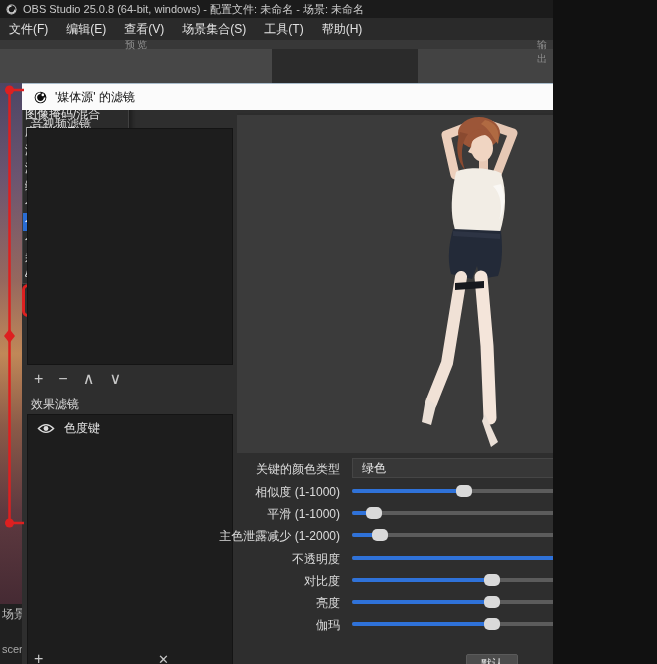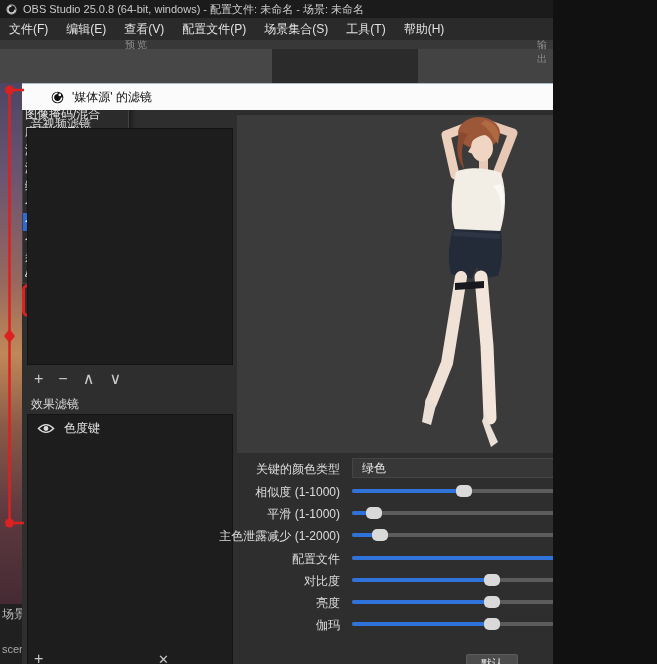--- a/index.html
+++ b/index.html
@@ -25,21 +25,21 @@
   .left-strip{left:0;top:83px;width:22px;height:521px;
       background:linear-gradient(180deg,#4c4664 0%,#6b5570 18%,#96685e 38%,#c08858 52%,#8a5a48 66%,#5f3a40 82%,#452a33 100%);}
   .left-bottom{left:0;top:604px;width:22px;height:60px;background:#202020;overflow:hidden;}
   .scenes-label{left:2px;top:606px;width:22px;color:#bdbdbd;font-size:12px;overflow:hidden;white-space:nowrap;}
   .scene-item{left:2px;top:643px;width:22px;color:#a8a8a8;font-size:11px;overflow:hidden;white-space:nowrap;}
 
   
   .dialog{left:22px;top:83px;width:635px;height:581px;background:#2e2e2e;overflow:hidden;
           border-top:1px solid #a9bccb;box-sizing:border-box;}
   .dlg-title{left:0;top:0;width:635px;height:26px;background:#fbfbfb;display:flex;align-items:center;
-             gap:8px;padding-left:29px;box-sizing:border-box;color:#0f0f0f;font-size:12px;}
+             gap:8px;padding-left:12px;box-sizing:border-box;color:#0f0f0f;font-size:12px;}
   .panel-label{color:#d8d8d8;font-size:12px;}
   .listbox{background:#1d1d1d;border:1px solid #141414;box-sizing:border-box;}
   .tool-glyph{color:#c8c8c8;font-size:16px;line-height:16px;}
   .filter-row{display:flex;align-items:center;gap:9px;padding:5px 0 0 9px;color:#e3e3e3;font-size:12px;}
 
   
   .ctxmenu{left:23px;top:382px;width:107px;height:200px;background:#2b2b2b;border:1px solid #414141;
            box-sizing:border-box;z-index:10;padding-top:2px;box-shadow:2px 2px 6px rgba(0,0,0,.5);}
   .ctxmenu .item{height:18px;line-height:18px;padding-left:2px;font-size:12px;color:#e6e6e6;white-space:nowrap;}
   .ctxmenu .item.selected{background:#2a6cd4;color:#ffffff;}
@@ -77,21 +77,20 @@
       <path d="M10,3.6 A6.4,6.4 0 1,0 16.4,10" stroke="#d8d8d8" stroke-width="2.4" fill="none"></path>
     </svg>
     <span>OBS Studio 25.0.8 (64-bit, windows) - 配置文件: 未命名 - 场景: 未命名</span>
     <span class="min">—</span>
   </div>
 
   <div class="abs menubar">
     <span class="mi">文件(F)</span>
     <span class="mi">编辑(E)</span>
     <span class="mi">查看(V)</span>
-    <span class="mi">配置文件(P)</span>
     <span class="mi">场景集合(S)</span>
     <span class="mi">工具(T)</span>
     <span class="mi">帮助(H)</span>
   </div>
 
   <div class="abs backdrop"></div>
   <div class="abs bd-left"></div>
   <div class="abs bd-mid"></div>
   <div class="abs bd-right"></div>
   <div class="abs dock-label" style="left:125px;">预览</div>
@@ -194,21 +193,21 @@
     <div class="abs srow" style="top:441px;">
       <div class="rowlabel">主色泄露减少 (1-2000)</div>
       <div class="track">
         <div class="fill" style="width: 10%;"></div>
         <div class="handle" style="left: calc(10% - 8px);"></div>
       </div>
       <div class="valbox">100</div>
     </div>
 
     <div class="abs srow" style="top:464px;">
-      <div class="rowlabel">配置文件</div>
+      <div class="rowlabel">不透明度</div>
       <div class="track">
         <div class="fill" style="width: 97%;"></div>
         <div class="handle" style="left: calc(97% - 8px);"></div>
       </div>
       <div class="valbox">100</div>
     </div>
 
     <div class="abs srow" style="top:486px;">
       <div class="rowlabel">对比度</div>
       <div class="track">

